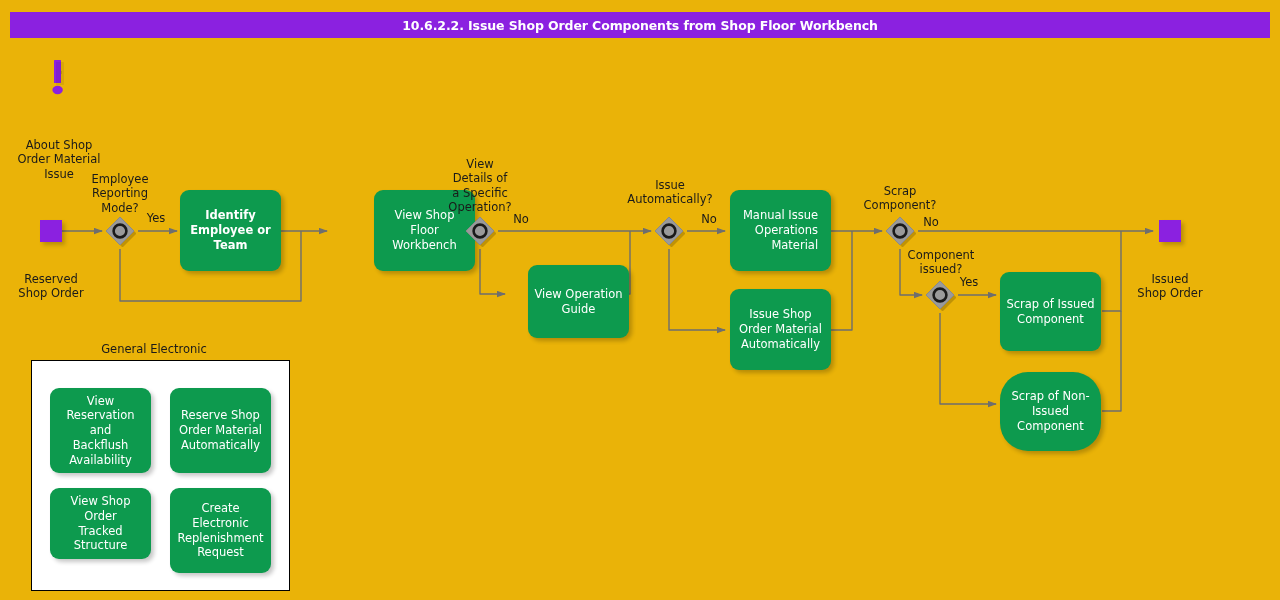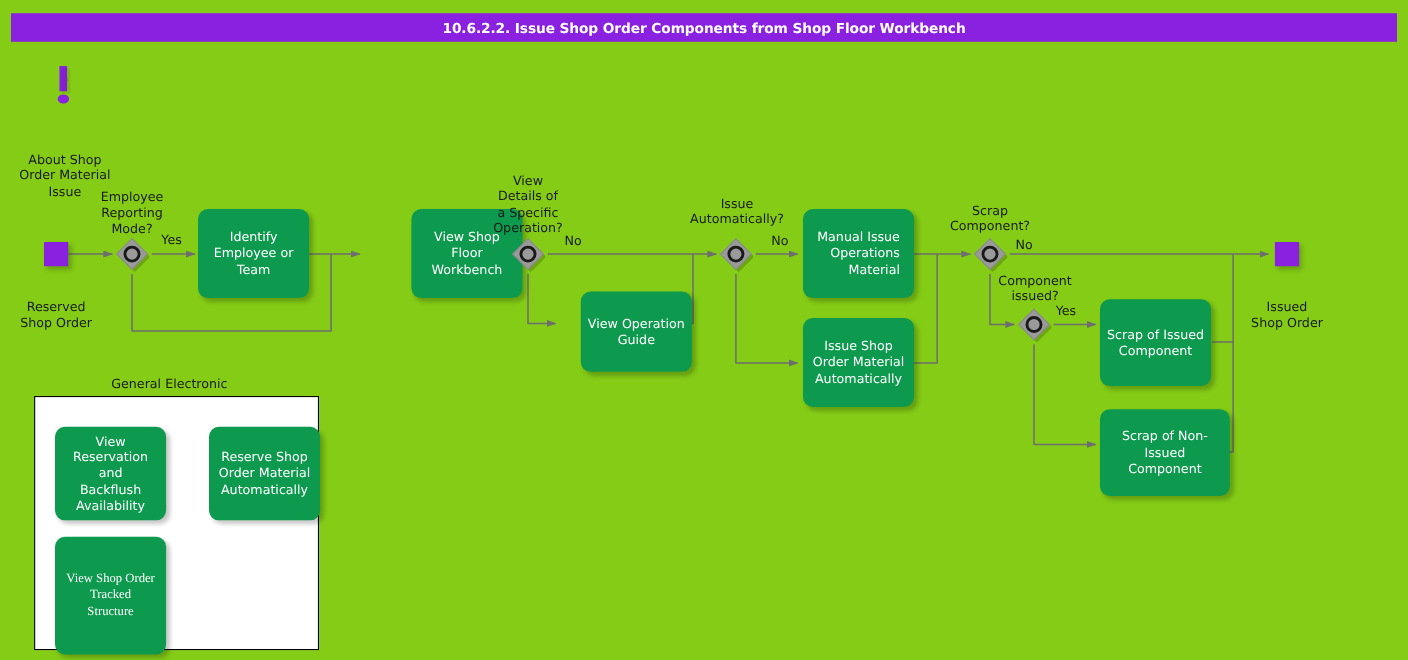--- a/index.html
+++ b/index.html
@@ -10,21 +10,21 @@
     width: 1280px;
     height: 600px;
     overflow: hidden;
     font-family: "DejaVu Sans", "Liberation Sans", sans-serif;
   }
 
   #root {
     position: relative;
     width: 1280px;
     height: 600px;
-    background: #84cc16;
+    background: #eab308;
   }
 
   
   .titlebar {
     position: absolute;
     left: 10px;
     top: 12px;
     width: 1260px;
     height: 26px;
     background: #8b21e0;
@@ -206,21 +206,21 @@
   <div class="edge-label" style="left: 70px; top: 172px; width: 100px; white-space: pre-line;">Employee
 Reporting
 Mode?</div>
   <svg class="node gateway" style="left:104px; top:215px;" viewBox="0 0 32 32" width="32" height="32">
     <path d="M16,2 L30,16 L16,30 L2,16 z" fill="#000" opacity="0.18" transform="translate(2.5,2.5)"></path>
     <path d="M16,2 L30,16 L16,30 L2,16 z" fill="#9a9a9a" stroke="#8a8a8a" stroke-width="1"></path>
     <circle cx="16" cy="16" r="6.4" fill="none" stroke="#1a1a1a" stroke-width="2.6"></circle>
   </svg>
   <div class="edge-label" style="left: 138px; top: 211px; width: 36px; white-space: pre-line;">Yes</div>
 
-  <div class="node activity" style="left: 180px; top: 190px; width: 101px; height: 81px; white-space: pre-line;">Identify
+  <div class="node activity" style="left: 180px; top: 190px; width: 101px; height: 81px; white-space: pre-line; font-weight: bold;">Identify
 Employee or
 Team</div>
 
   <div class="node activity" style="left: 330px; top: 190px; width: 101px; height: 81px; white-space: pre-line; margin-left: 44px;">View Shop Floor
 Workbench</div>
 
   <div class="edge-label" style="left: 430px; top: 157px; width: 100px; white-space: pre-line;">View
 Details of
 a Specific
 Operation?</div>
@@ -265,38 +265,42 @@
   <svg class="node gateway" style="left:924px; top:279px;" viewBox="0 0 32 32" width="32" height="32">
     <path d="M16,2 L30,16 L16,30 L2,16 z" fill="#000" opacity="0.18" transform="translate(2.5,2.5)"></path>
     <path d="M16,2 L30,16 L16,30 L2,16 z" fill="#9a9a9a" stroke="#8a8a8a" stroke-width="1"></path>
     <circle cx="16" cy="16" r="6.4" fill="none" stroke="#1a1a1a" stroke-width="2.6"></circle>
   </svg>
   <div class="edge-label" style="left: 952px; top: 275px; width: 34px; white-space: pre-line;">Yes</div>
 
   <div class="node activity" style="left: 1000px; top: 272px; width: 101px; height: 79px; white-space: pre-line;">Scrap of Issued
 Component</div>
 
-  <div class="node activity" style="left: 1000px; top: 372px; width: 118px; height: 79px; white-space: pre-line;">Scrap of Non-
+  <div class="node activity" style="left: 1000px; top: 372px; width: 101px; height: 79px; white-space: pre-line; border-radius: 28px;">Scrap of Non-
 Issued
 Component</div>
 
   <div class="node marker" style="left:1159px; top:220px;"></div>
   <div class="caption" style="left: 1124px; top: 246px; width: 92px; white-space: pre-line;">Issued
 Shop Order</div>
 
   <div class="group-title" style="left:30px; top:342px; width:248px;">General Electronic</div>
   <div class="group-box" style="left:31px; top:360px; width:259px; height:231px;"></div>
 
   <div class="node activity" style="left: 50px; top: 388px; width: 101px; height: 85px; white-space: pre-line;">View
 Reservation and
 Backflush
 Availability</div>
 
-  <div class="node activity" style="left: 170px; top: 388px; width: 101px; height: 85px; white-space: pre-line; margin-left: 20px;">Reserve Shop
+  <div class="node activity" style="left: 170px; top: 388px; width: 101px; height: 85px; white-space: pre-line;">Reserve Shop
 Order Material
 Automatically</div>
 
-  <div class="node activity" style="left: 50px; top: 488px; width: 101px; height: 107px; white-space: pre-line; font-family: Liberation Serif, serif;">View Shop Order
+  <div class="node activity" style="left: 50px; top: 488px; width: 101px; height: 71px; white-space: pre-line;">View Shop Order
 Tracked
 Structure</div>
 
+  <div class="node activity" style="left: 170px; top: 488px; width: 101px; height: 85px; white-space: pre-line;">Create
+Electronic
+Replenishment
+Request</div>
 
 </div>
 
 </body></html>

